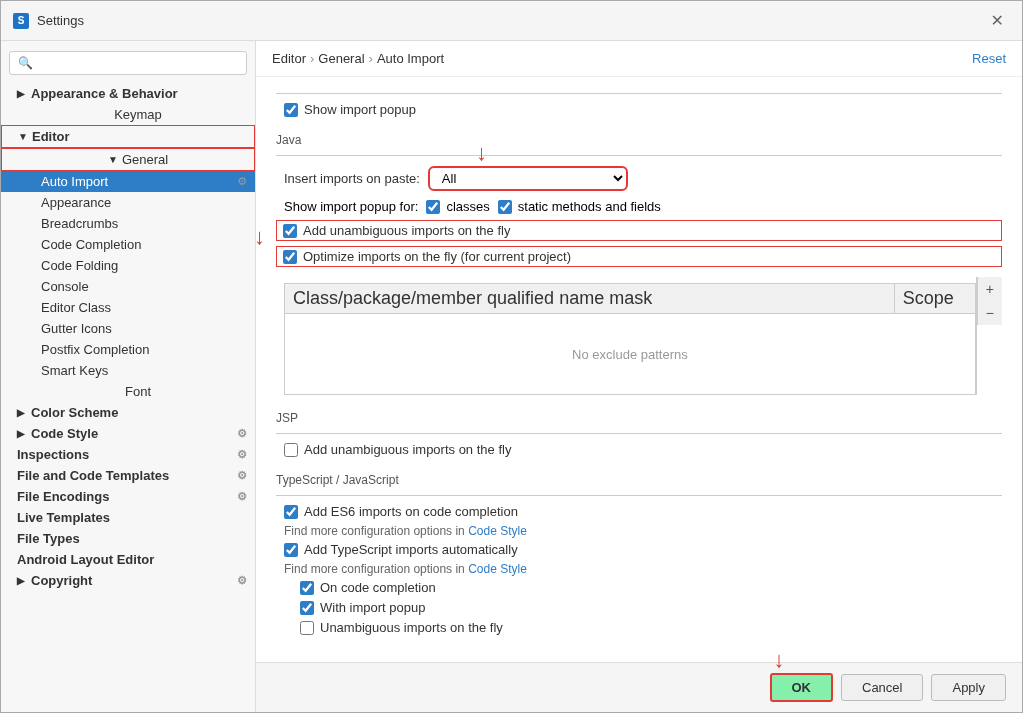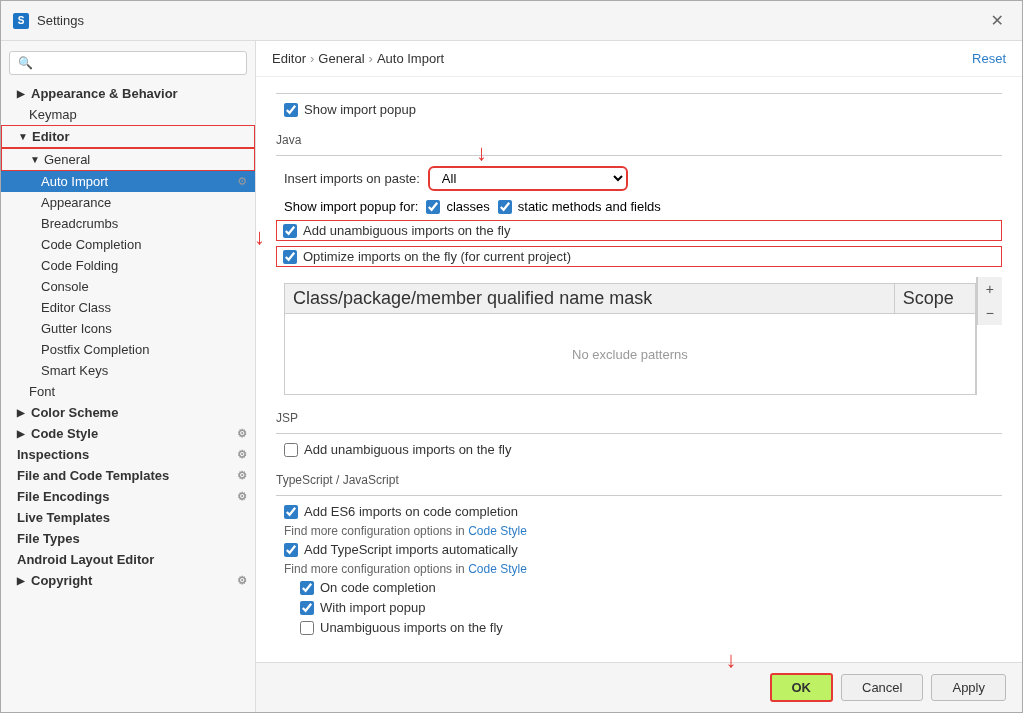--- a/index.html
+++ b/index.html
@@ -11,21 +11,21 @@
     .title-bar-title { font-size: 13px; color: #333; }
     .title-bar-close { cursor: pointer; font-size: 16px; color: #666; border: none; background: none; padding: 2px 6px; }
     .content { display: flex; flex: 1; overflow: hidden; }
     .sidebar { width: 255px; background: #f7f7f7; border-right: 1px solid #ddd; overflow-y: auto; padding: 6px 0; flex-shrink: 0; }
     .search-box { margin: 4px 8px 8px; }
     .search-input { width: 100%; padding: 4px 8px; border: 1px solid #ccc; border-radius: 3px; font-size: 12px; outline: none; }
     .sidebar-item { padding: 3px 8px 3px 16px; cursor: pointer; display: flex; align-items: center; gap: 4px; color: #333; }
     .sidebar-item.active { background: #2d7dc7; color: white; }
     .sidebar-item.section { font-weight: bold; padding-left: 8px; }
     .sidebar-item.level1 { padding-left: 16px; }
-    .sidebar-item.level2 { padding-left: 28px; }
+    .sidebar-item.level2 { padding-left: 28px; justify-content: center; }
     .sidebar-item.level3 { padding-left: 40px; }
     .expand-icon { font-size: 10px; width: 10px; }
     .sidebar-gear { margin-left: auto; color: #999; font-size: 11px; }
     .main { flex: 1; display: flex; flex-direction: column; overflow: hidden; }
     .breadcrumb { padding: 10px 16px; border-bottom: 1px solid #eee; display: flex; align-items: center; gap: 4px; color: #333; font-size: 13px; }
     .breadcrumb-sep { color: #999; }
     .breadcrumb-reset { margin-left: auto; color: #2d7dc7; cursor: pointer; font-size: 13px; }
     .main-content { flex: 1; overflow-y: auto; padding: 16px 20px; }
     .section-header { font-size: 12px; color: #555; margin-bottom: 8px; margin-top: 4px; }
     .section-group { margin-bottom: 16px; }
@@ -44,21 +44,21 @@
     .table-wrapper { display: flex; }
     .table-side { display: flex; flex-direction: column; border-left: 1px solid #ccc; }
     .exclude-header { font-size: 13px; color: #333; margin-bottom: 4px; padding-left: 8px; }
     .checkbox-row { display: flex; align-items: center; gap: 6px; margin-bottom: 5px; padding-left: 8px; }
     .checkbox-row input[type=checkbox] { width: 14px; height: 14px; accent-color: #2d7dc7; }
     .checkbox-row label { cursor: pointer; color: #333; font-size: 13px; }
     .link-text { color: #2d7dc7; cursor: pointer; text-decoration: none; }
     .find-text { color: #666; font-size: 12px; padding-left: 8px; margin-bottom: 4px; }
     .footer { border-top: 1px solid #ddd; padding: 10px 16px; display: flex; justify-content: flex-end; gap: 8px; background: #f5f5f5; }
     .btn { padding: 5px 20px; border: 1px solid #bbb; border-radius: 3px; background: #f0f0f0; cursor: pointer; font-size: 13px; color: #333; }
-    .btn-primary { background: #bef264; border: 2px solid #e53935; font-weight: bold; margin-left: 48px; }
+    .btn-primary { background: #86efac; border: 2px solid #e53935; font-weight: bold; }
     .border-highlight { border: 2px solid #e53935 !important; }
     .jsp-section { margin-top: 4px; }
     .ts-section { margin-top: 4px; }
     .indent-row { padding-left: 24px; }
   </style>
 </head>
 <body>
 
 <div class="window">
 

